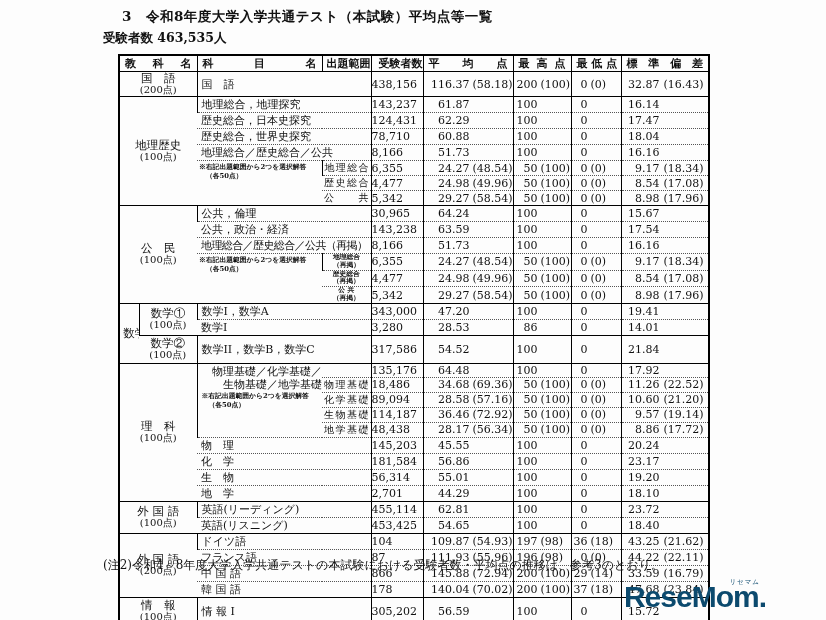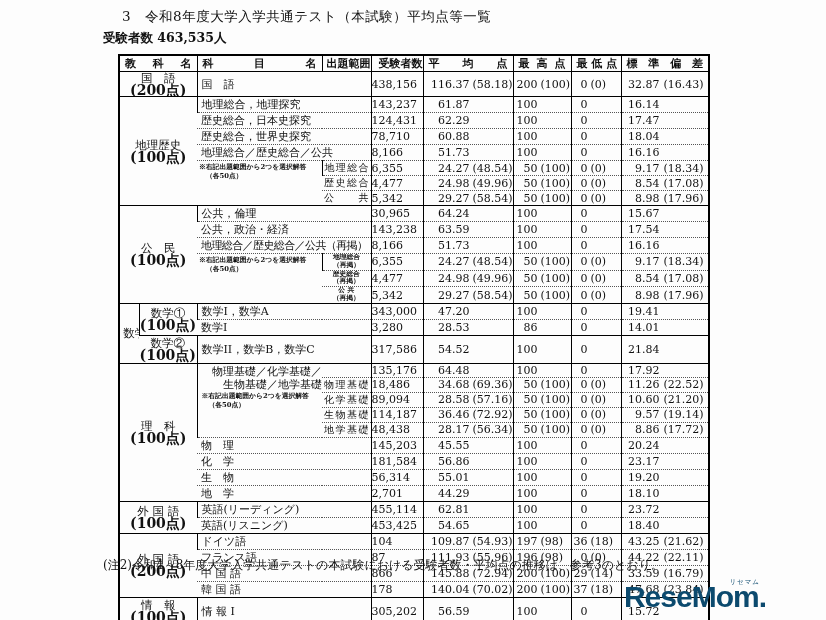--- a/index.html
+++ b/index.html
@@ -1,33 +1,33 @@
 <!DOCTYPE html>
 <html><head>
 <meta charset="utf-8">
 <style>
   html,body{margin:0;padding:0;width:826px;height:620px;background:#fdfdfd;overflow:hidden;}
   body{font-family:"DejaVu Serif","Liberation Serif",serif;color:#111;position:relative;}
-  .title{position:absolute;left:122px;top:8px;font-size:13.5px;font-weight:400;letter-spacing:.5px;text-align:right;}
+  .title{position:absolute;left:122px;top:8px;font-size:13.5px;font-weight:700;letter-spacing:.5px;text-align:right;}
   .examinees{position:absolute;left:103px;top:30px;font-size:12.5px;font-weight:700;}
   table.score{position:absolute;left:118px;top:54px;width:590px;border-collapse:collapse;table-layout:fixed;
     font-size:11px;border:2px solid #000;}
   td,th{padding:0;vertical-align:middle;white-space:nowrap;overflow:hidden;border-left:1.2px solid #000;}
   td:first-child,th:first-child{border-left:none;}
   tr.hd>th{border-bottom:1.5px solid #000;font-weight:600;}
   tr.st>td{border-top:1.5px solid #000;}
   tr.dt>td{border-top:1px dotted #555;}
   td.sb{border-top:1px solid #000;}
   td.nobl{border-left:none;}
   tr.h15{height:15px}tr.h24{height:24px}tr.h14{height:13.7px}tr.h13{height:13px}tr.h28{height:28px}tr.h135{height:13.5px}
   th.j{text-align:justify;text-align-last:justify;padding:0 5px;}
   th.c{text-align:right;}
   .kk{text-align:center;line-height:12px;}
   .kk .l1{font-size:11.5px;}
-  .kk .l2{font-size:14px;font-weight:bold;}
+  .kk .l2{font-size:10px;}
   .vert{text-align:center;}
   .vert .vtxt{width:12px;margin:0 auto;word-break:break-all;line-height:13px;font-size:11.5px;}
   td.nm{padding-left:4px;text-align:left;}
   td.tight{letter-spacing:-0.6px;}
   td.scope{font-size:10px;text-align:justify;text-align-last:justify;padding:0 2px;}
   td.scope2{font-size:6.8px;font-weight:700;text-align:center;line-height:1.15;}
   td.notecell{vertical-align:top;font-size:6.8px;font-weight:700;line-height:1.3;padding:2px 0 0 2px;text-align:left;white-space:nowrap;}
   .nt2{padding-left:7px;}
   td.bigname{vertical-align:top;text-align:left;padding:1px 0 0 4px;}
   td.bigname .bl1{font-size:11px;line-height:13.5px;text-align:right;}

